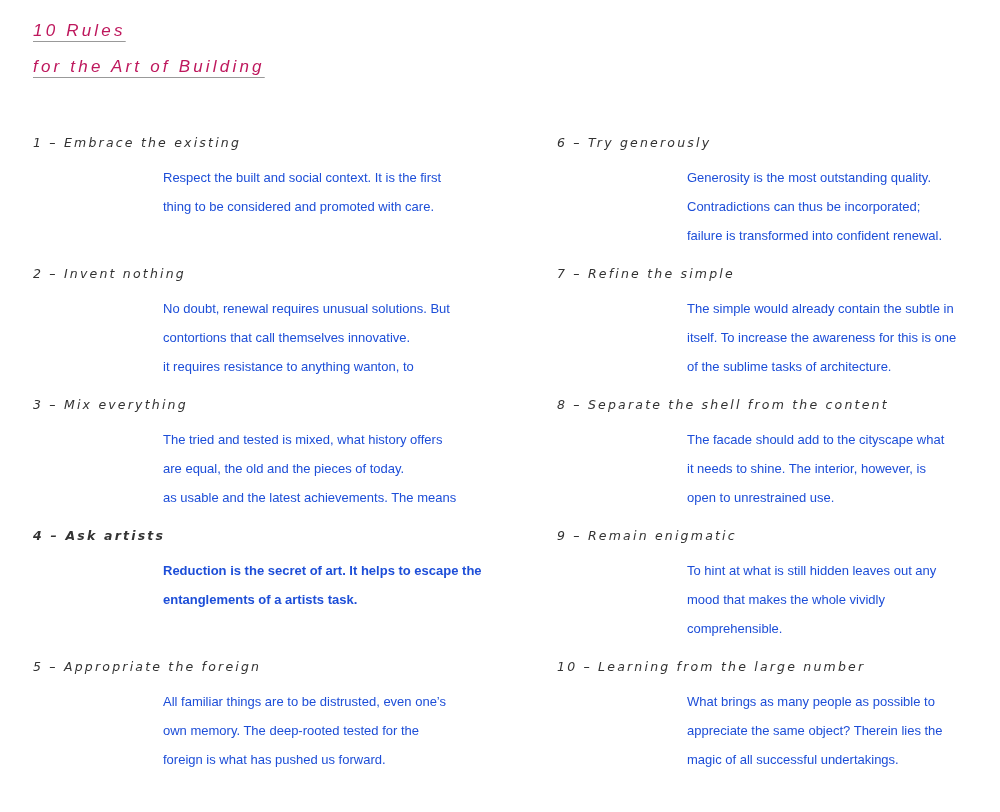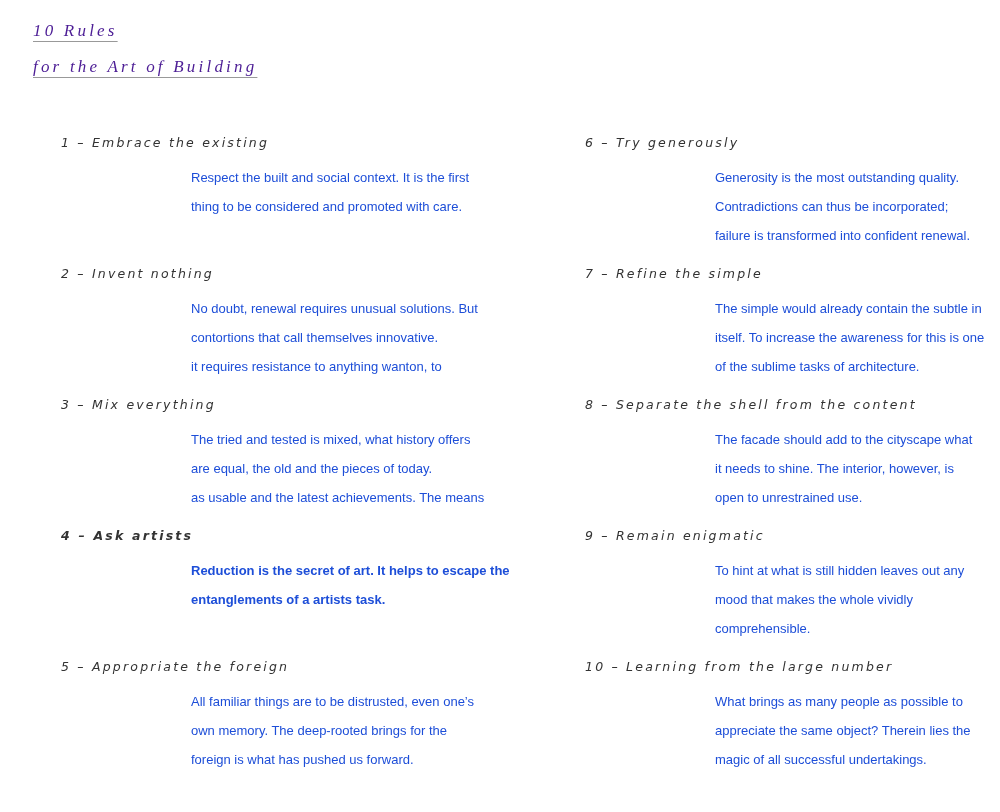--- a/index.html
+++ b/index.html
@@ -2,29 +2,29 @@
 <html><head>
 <meta charset="utf-8">
 <style>
   html, body { margin: 0; padding: 0; background: #ffffff; }
   body {
     width: 1000px; height: 812px; position: relative; overflow: hidden;
     font-family: "Liberation Sans", sans-serif; color: #222222;
   }
   .title-line {
     position: absolute; left: 33px;
-    font-family: Liberation Serif, serif;
+    font-family: Liberation Sans, sans-serif;
     font-style: italic; font-size: 17px; letter-spacing: 3.2px;
-    color: #4c1d95; text-decoration: underline; text-decoration-color: #999;
+    color: #be185d; text-decoration: underline; text-decoration-color: #999;
     text-underline-offset: 5px; text-decoration-thickness: 1px;
     white-space: nowrap;
   }
   #t1 { top: 21px; }
   #t2 { top: 57px; }
-  .rule { position: absolute; width: 460px; margin-left: 28px; }
+  .rule { position: absolute; width: 460px; }
   .rule-head {
     font-family: "DejaVu Sans", sans-serif;
     font-style: italic; font-size: 12.5px; letter-spacing: 2.2px;
     color: #333333; white-space: nowrap; line-height: 16px;
   }
   .rule-body {
     margin-left: 130px; margin-top: 12px;
     font-size: 13px; line-height: 29px; color: #1d4ed8; width: 320px;
   }
   .rule-body span { display: block; white-space: nowrap; }
@@ -66,21 +66,21 @@
   <div class="rule-body">
     <span>Reduction is the secret of art. It helps to escape the</span>
     <span>entanglements of a artists task.</span>
   </div>
 </div>
 
 <div class="rule" style="left:33px;top:659px;">
   <div class="rule-head">5 – Appropriate the foreign</div>
   <div class="rule-body">
     <span>All familiar things are to be distrusted, even one’s</span>
-    <span>own memory. The deep-rooted brings for the</span>
+    <span>own memory. The deep-rooted tested for the</span>
     <span>foreign is what has pushed us forward.</span>
   </div>
 </div>
 
 <div class="rule" style="left:557px;top:135px;">
   <div class="rule-head">6 – Try generously</div>
   <div class="rule-body">
     <span>Generosity is the most outstanding quality.</span>
     <span>Contradictions can thus be incorporated;</span>
     <span>failure is transformed into confident renewal.</span>

